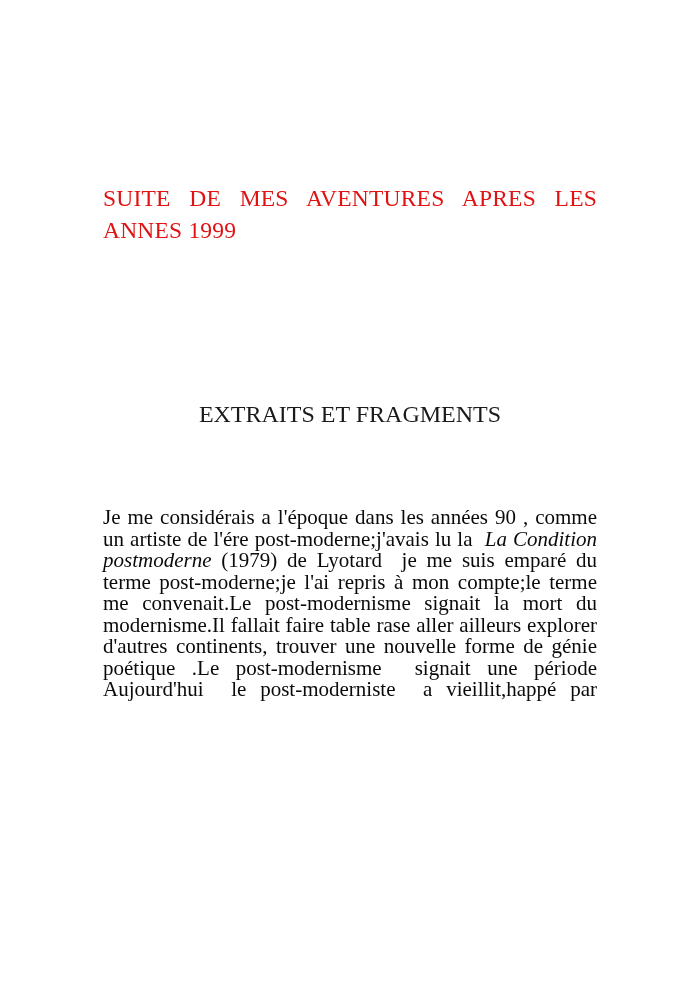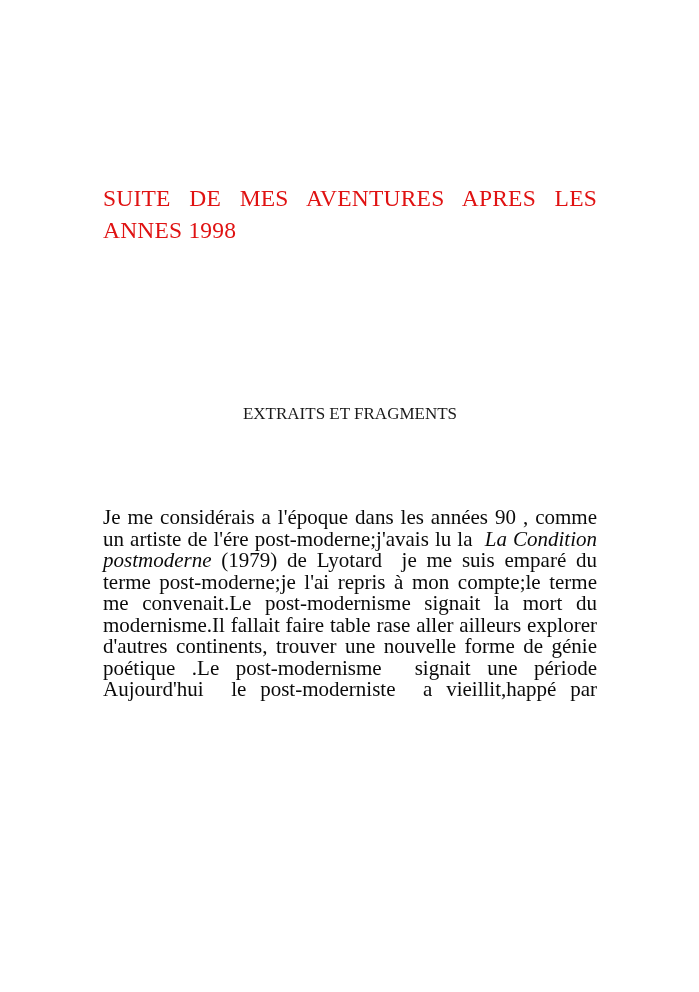--- a/index.html
+++ b/index.html
@@ -34,21 +34,21 @@
     text-align: justify;
     text-align-last: justify;
   }
   .subtitle {
     position: absolute;
     left: 103px;
     top: 404px;
     width: 494px;
     margin: 0;
     text-align: center;
-    font-size: 17px;
+    font-size: 24px;
     line-height: 20px;
     color: #1a1a1a;
   }
   .body-paragraph {
     position: absolute;
     left: 103px;
     top: 507px;
     width: 494px;
     margin: 0;
     font-size: 21px;
@@ -69,21 +69,21 @@
     color: #1a1a1a;
   }
 </style>
 </head>
 <body>
 
 <div class="page">
 
   <h1 class="chapter-title" style="color: rgb(224, 18, 18);">
     <span class="title-line justified">SUITE DE MES AVENTURES APRES LES</span>
-    <span class="title-line">ANNES 1998</span>
+    <span class="title-line">ANNES 1999</span>
   </h1>
 
   <div class="subtitle">EXTRAITS ET FRAGMENTS</div>
 
   <p class="body-paragraph"><span>Je me considérais a l'époque dans les années 90 , comme un artiste de l'ére post-moderne;j'avais lu la  </span><em class="cited-book-title">La Condition postmoderne</em><span> (1979) de Lyotard  je me suis emparé du terme post-moderne;je l'ai repris à mon compte;le terme me convenait.Le post-modernisme signait la mort du modernisme.Il fallait faire table rase aller ailleurs explorer d'autres continents, trouver une nouvelle forme de génie poétique .Le post-modernisme  signait une période Aujourd'hui  le post-moderniste  a vieillit,happé par  l'accélération  de l'espace  ultra sophistiquée ou nous vivons,il est devenu une vieille entité. A présent  vingt ans ont passé.Le monde européen est redevenu un monde imprévisible .La guerre lancé par Poutine en Ukraine ,à fait basculer ma vision paisible de la réalité;j'ai l'impression comme beaucoup de français d'être rentré dans un monde de plus en plus hostile et instable.Il n'y a pas si longtemps encore je rêvais d'une vie transcendantale .Me revenais en mémoire un poème de William Black .je vénérais William Black;je le voyais comme un poète visionnaire .Black dans  ses poèmes  parlait  de l'homme à venir.</span></p>
 
   <div class="page-number">146</div>
 
 </div>
 

